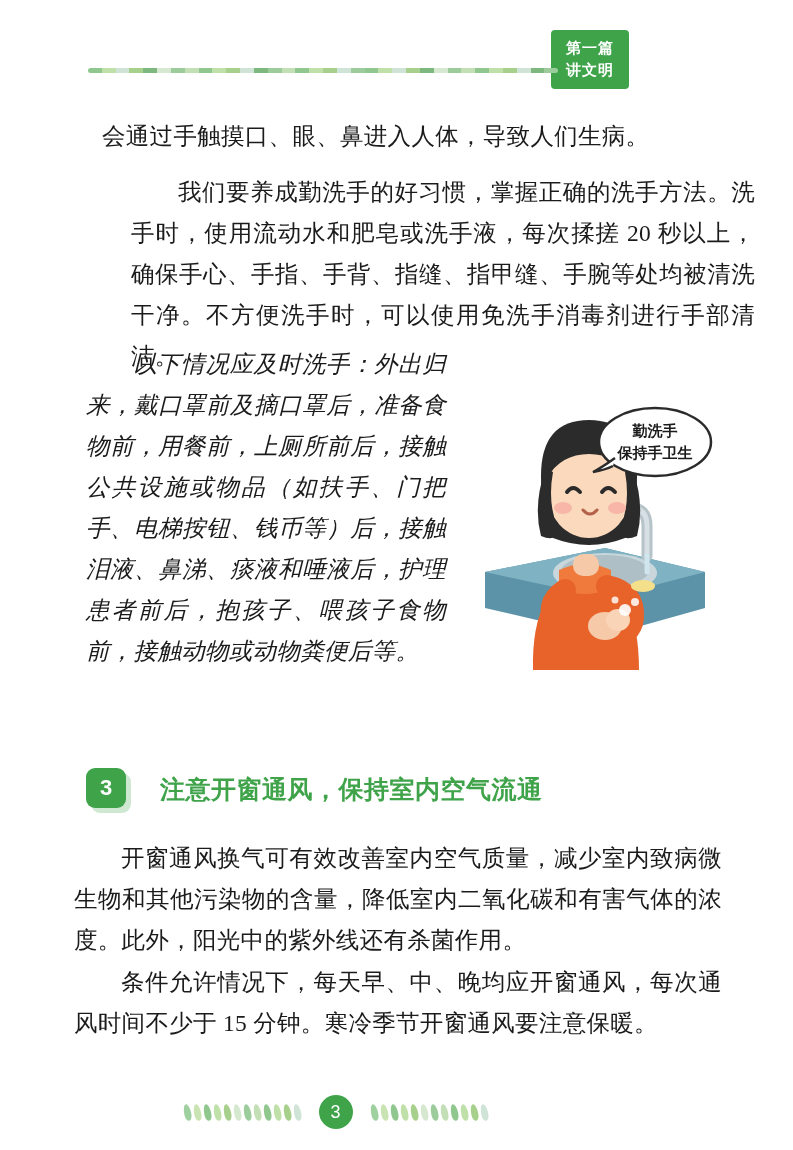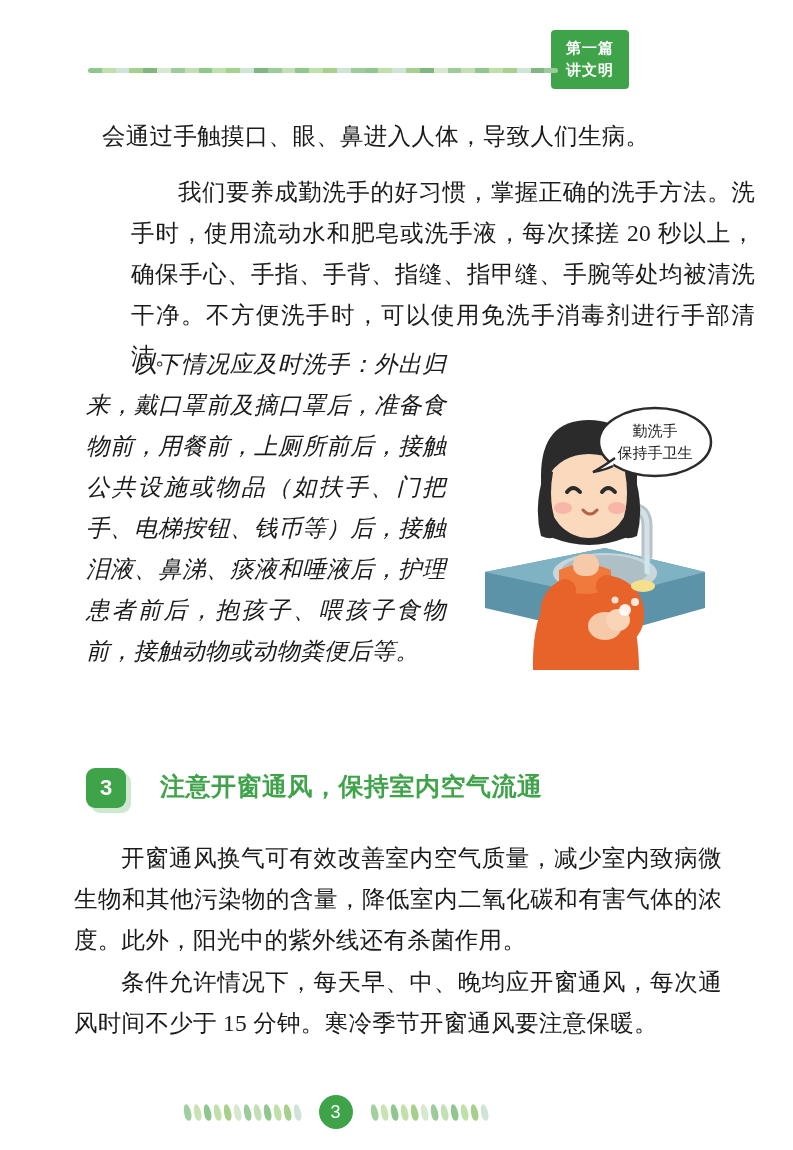--- a/index.html
+++ b/index.html
@@ -84,20 +84,21 @@
     font-style: italic;
   }
 
   
   .illus {
     position: absolute;
     left: 455px;
     top: 358px;
     width: 262px;
     height: 312px;
+    font-weight: bold;
   }
   .illus svg { display: block; }
 
   
   .section-head {
     position: absolute;
     left: 86px;
     top: 768px;
     width: 624px;
     height: 46px;
@@ -115,21 +116,21 @@
     font-weight: bold;
     font-size: 22px;
     line-height: 40px;
     text-align: center;
     box-shadow: 5px 5px 0 0 #cfe8d2;
   }
   .sec-title {
     position: absolute;
     left: 74px;
     top: 2px;
-    font-family: Liberation Mono, monospace;
+    font-family: Liberation Sans, sans-serif;
     font-weight: bold;
     font-size: 25px;
     line-height: 38px;
     color: #3fa34a;
     letter-spacing: 0.5px;
   }
 
   .p-4 {
     left: 74px;
     top: 838px;

